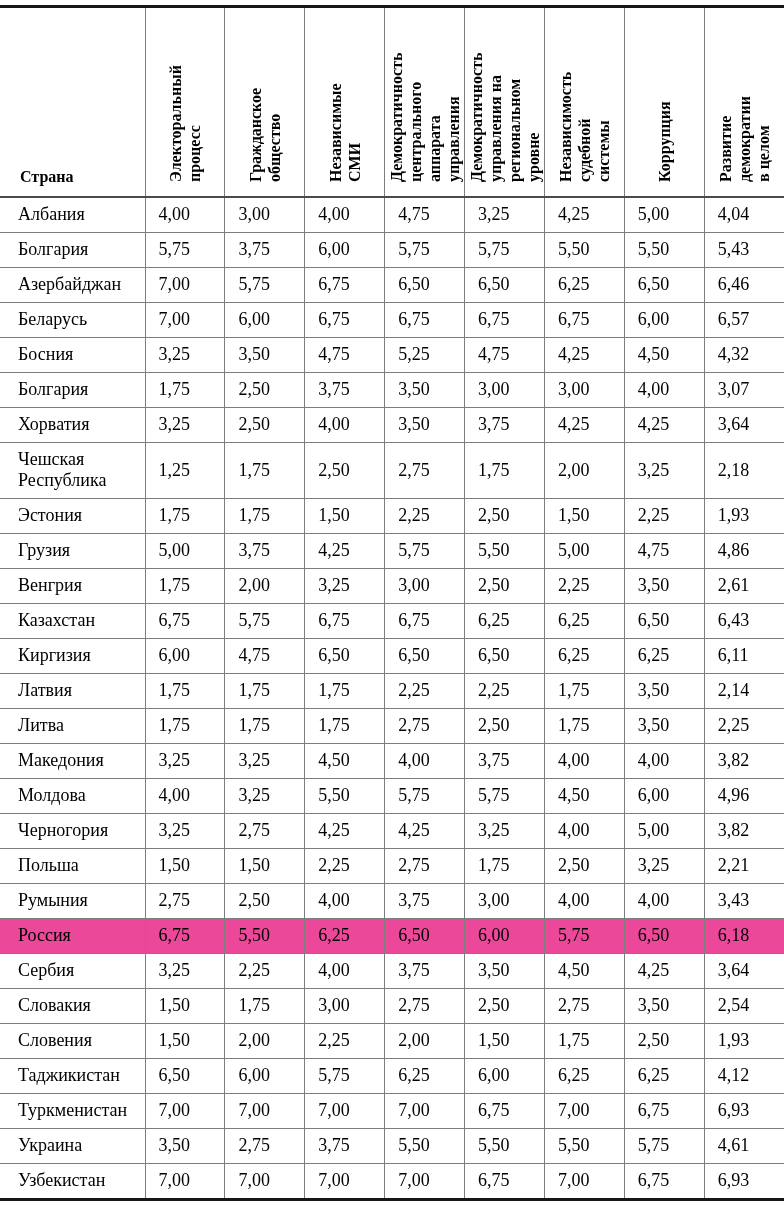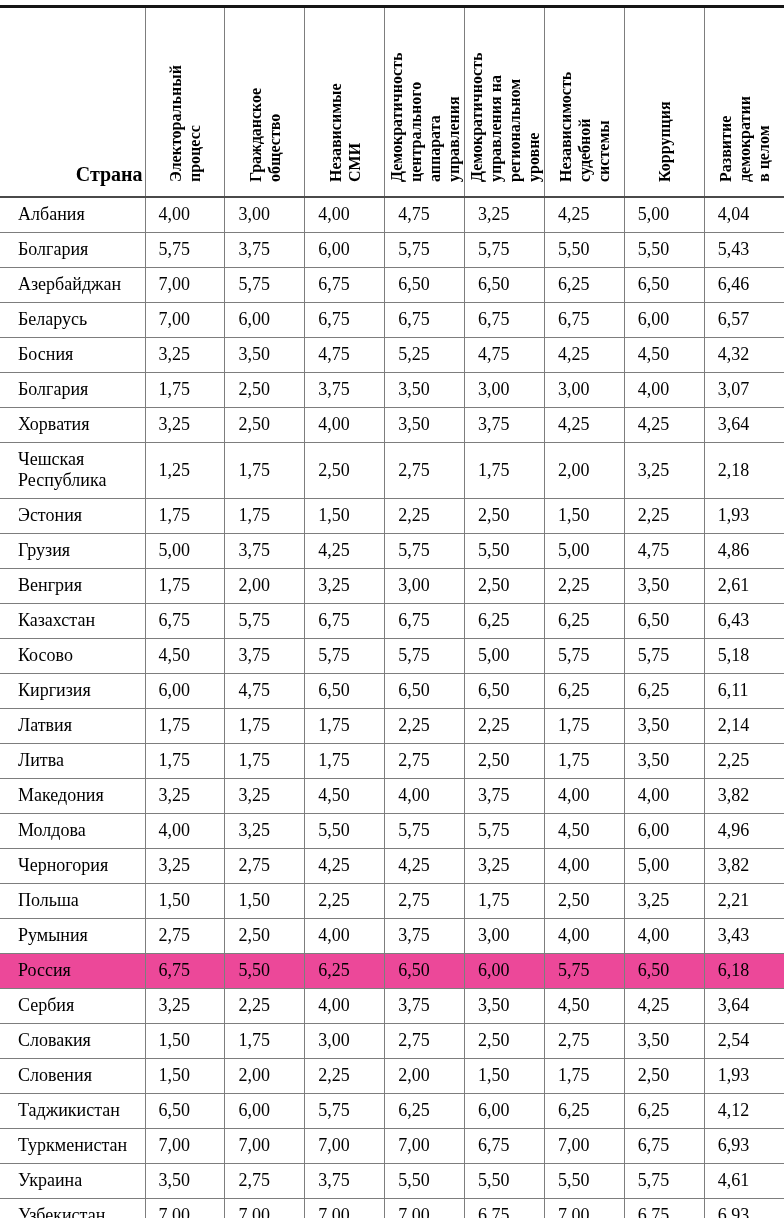--- a/index.html
+++ b/index.html
@@ -29,23 +29,23 @@
   col.val-col { width: 79.8px; }
 
   th {
     vertical-align: bottom;
     text-align: center;
     font-weight: bold;
     border-bottom: 2px solid #4a4a4a;
     padding: 12px 2px 10px 2px;
   }
   th.country-th {
-    text-align: right;
-    padding-left: 6px;
-    font-size: 20px;
+    text-align: left;
+    padding-left: 20px;
+    font-size: 16px;
   }
   th + th, td + td {
     border-left: 1.5px solid #7d7d7d;
   }
   .vtext {
     display: inline-block;
     writing-mode: vertical-rl;
     transform: rotate(180deg);
     white-space: pre-line;
     height: 162px;
@@ -239,31 +239,20 @@
           <td>6,75</td>
           <td>5,75</td>
           <td>6,75</td>
           <td>6,75</td>
           <td>6,25</td>
           <td>6,25</td>
           <td>6,50</td>
           <td>6,43</td>
         </tr>
         <tr>
-          <td class="country">Косово</td>
-          <td>4,50</td>
-          <td>3,75</td>
-          <td>5,75</td>
-          <td>5,75</td>
-          <td>5,00</td>
-          <td>5,75</td>
-          <td>5,75</td>
-          <td>5,18</td>
-        </tr>
-        <tr>
           <td class="country">Киргизия</td>
           <td>6,00</td>
           <td>4,75</td>
           <td>6,50</td>
           <td>6,50</td>
           <td>6,50</td>
           <td>6,25</td>
           <td>6,25</td>
           <td>6,11</td>
         </tr>

